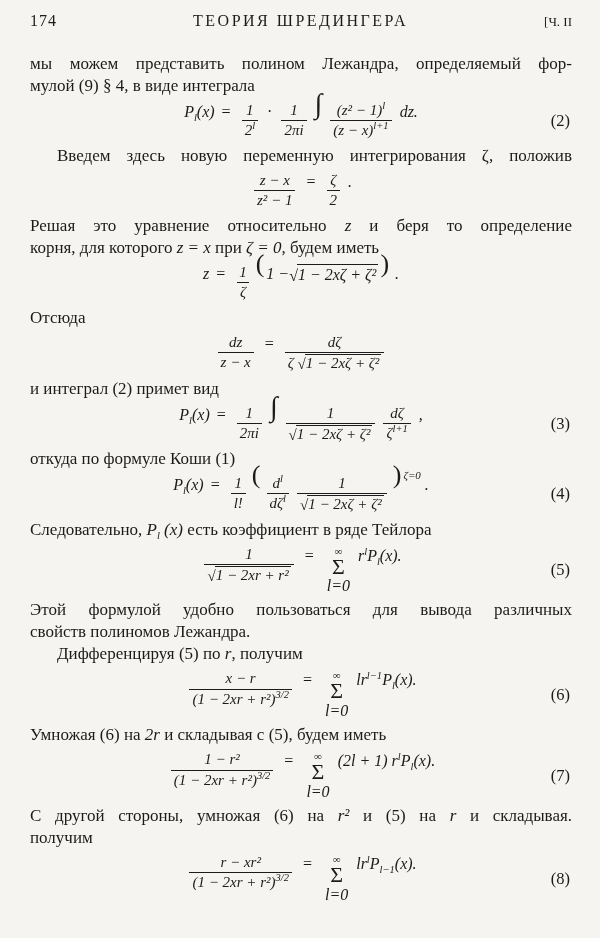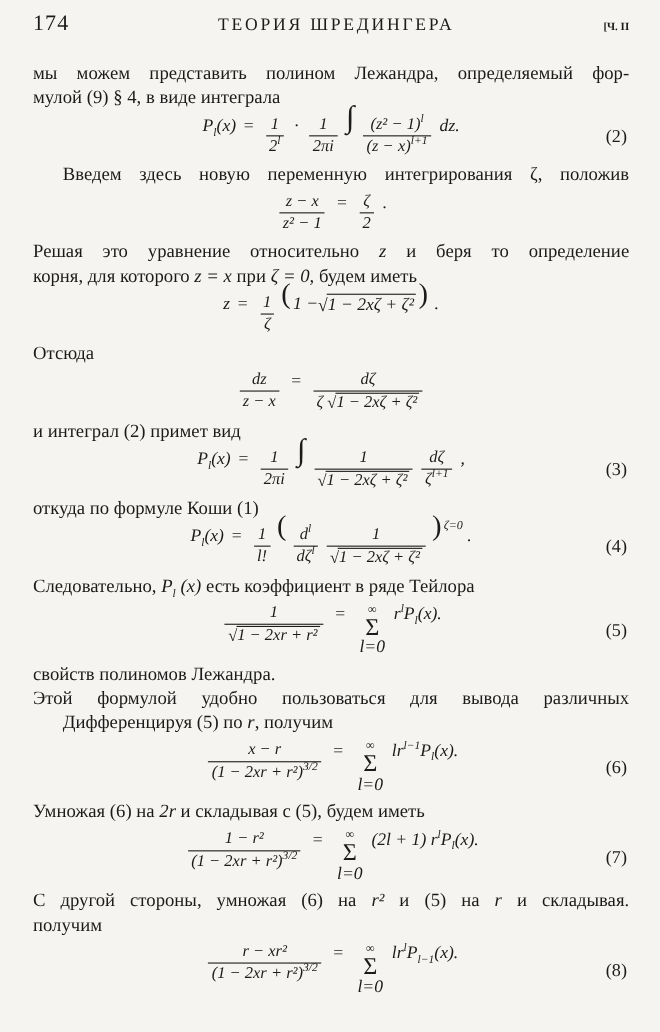--- a/index.html
+++ b/index.html
@@ -5,23 +5,23 @@
   :root { --bg:#f5f4f0; --ink:#1b1b1b; }
   html,body { margin:0; padding:0; background:#dddddd; }
   .page{
     width:600px; height:938px; box-sizing:border-box; margin:0 auto;
     background:var(--bg); color:var(--ink);
     font-family:"Liberation Serif","DejaVu Serif",serif;
     font-size:17px; line-height:22px;
     padding:10px 28px 0 30px; position:relative; overflow:hidden;
   }
   .hdr{ display:flex; justify-content:space-between; align-items:baseline; margin-bottom:20px; }
-  .hdr .num{ font-size:20px; letter-spacing:1px; }
+  .hdr .num{ font-size:16px; letter-spacing:1px; }
   .hdr .ttl{ font-size:16px; letter-spacing:2.5px; }
-  .hdr .chp{ font-size:10px;font-weight:bold; }
+  .hdr .chp{ font-size:13px; }
   .ln{ min-height:22px; }
   .just{ text-align:justify; text-align-last:justify; }
   .ind{ padding-left:27px; }
   .v{ font-style:italic; }
   
   .fm{ position:relative; display:flex; align-items:flex-start; justify-content:center;
        font-style:italic; font-size:16px; line-height:1.2; margin:5px 0; min-height:38px; }
   .fm .no{ position:absolute; right:2px; top:50%; transform:translateY(-50%);
            font-style:normal; font-size:16.5px; }
   .rel{ margin:0 7px; font-style:normal; }
@@ -182,22 +182,22 @@
     <span class="rel">=</span>
     <span class="sum">
         <span class="inf">∞</span>
         <span class="sg">Σ</span>
         <span class="lo">l=0</span>
       </span>
     <span class="trm"><span>r</span><sup>l</sup><span>P</span><sub>l</sub><span>(x).</span></span>
     <span class="no">(5)</span>
   </div>
 
+  <div class="ln just"><span>Этой формулой удобно пользоваться для вывода различных</span></div>
   <div class="ln"><span>свойств полиномов Лежандра.</span></div>
-  <div class="ln just"><span>Этой формулой удобно пользоваться для вывода различных</span></div>
   <div class="ln ind"><span>Дифференцируя (5) по </span><span class="v">r</span><span>, получим</span></div>
 
   <div class="fm">
     <span class="fr">
         <span class="nu">x − r</span>
         <span class="de"><span>(1 − 2xr + r²)</span><sup>3/2</sup></span>
       </span>
     <span class="rel">=</span>
     <span class="sum">
         <span class="inf">∞</span>

